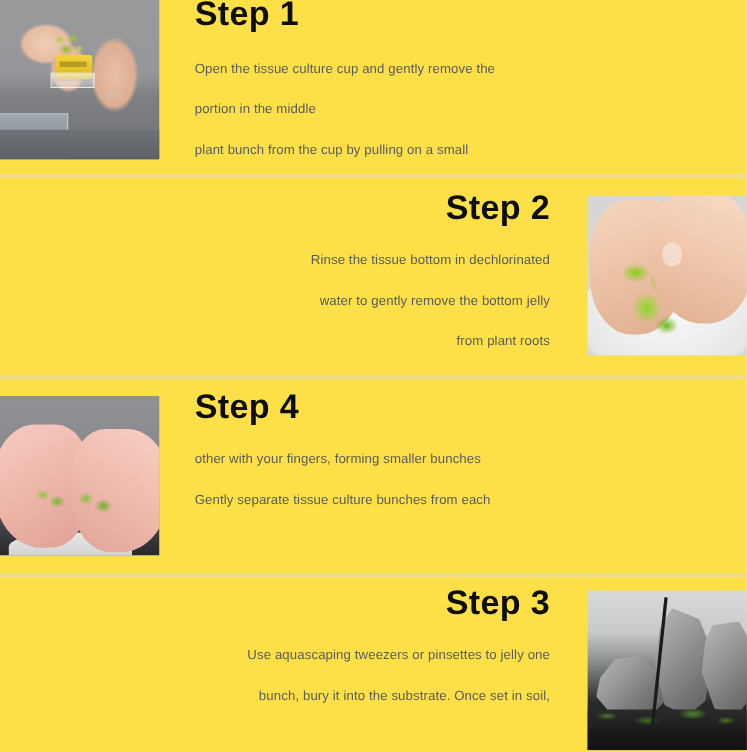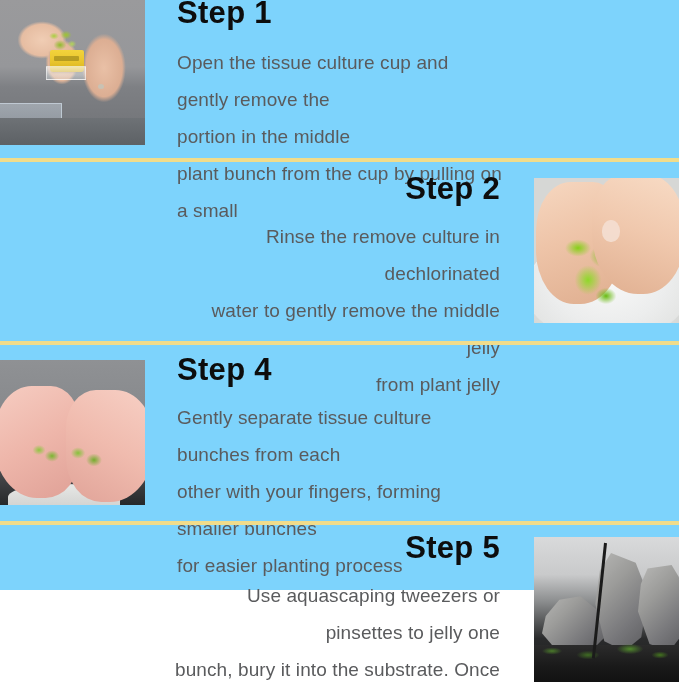--- a/index.html
+++ b/index.html
@@ -6,22 +6,22 @@
   html, body {
     width: 679px;
     height: 684px;
     background: #ffffff;
     font-family: "Liberation Sans", sans-serif;
     overflow: hidden;
   }
   #page {
     position: relative;
     width: 679px;
-    height: 590px;
-    background: #7dd3fc;
+    height: 684px;
+    background: #fde047;
   }
 
   
   .step {
     position: absolute;
     left: 0;
     width: 679px;
   }
   .step-row {
     position: relative;
@@ -202,21 +202,21 @@
 
   .step-title {
     font-size: 31px;
     font-weight: bold;
     color: #0d0d0d;
     letter-spacing: .3px;
     line-height: 34px;
     white-space: nowrap;
   }
   .step-body {
-    font-size: 19px;
+    font-size: 12px;
     color: #5a5b5d;
     line-height: 37px;
     letter-spacing: .1px;
   }
 
   
   .divider {
     position: absolute;
     left: 0;
     width: 679px;
@@ -261,23 +261,23 @@
           <div class="p2-bowl"></div>
           <div class="p2-hand-l"></div>
           <div class="p2-plant"></div>
           <div class="p2-hand-r"></div>
           <div class="p2-nail"></div>
         </div>
       </div>
       <div class="txt right-align" style="top:10px;">
         <div class="step-title">Step 2</div>
         <div class="step-body" style="margin-top:12px;">
-          <div>Rinse the remove culture in dechlorinated</div>
-          <div>water to gently remove the middle jelly</div>
-          <div>from plant jelly</div>
+          <div>Rinse the tissue bottom in dechlorinated</div>
+          <div>water to gently remove the bottom jelly</div>
+          <div>from plant roots</div>
         </div>
       </div>
     </div>
   </div>
 
   <div class="divider" style="top:341px;"></div>
 
   <div class="step" style="top:345px;height:176px;">
     <div class="step-row">
       <div class="photo left p3" style="top:15px;" title="Two hands pulling a tissue culture plant apart into smaller green bunches">
@@ -285,44 +285,43 @@
           <div class="p3-dish"></div>
           <div class="p3-hand-l"></div>
           <div class="p3-hand-r"></div>
           <div class="p3-plant-a"></div>
           <div class="p3-plant-b"></div>
         </div>
       </div>
       <div class="txt left-align" style="top:8px;">
         <div class="step-title">Step 4</div>
         <div class="step-body" style="margin-top:12px;">
+          <div>other with your fingers, forming smaller bunches</div>
           <div>Gently separate tissue culture bunches from each</div>
-          <div>other with your fingers, forming smaller bunches</div>
-          <div>for easier planting process</div>
         </div>
       </div>
     </div>
   </div>
 
   <div class="divider" style="top:521px;"></div>
 
   <div class="step" style="top:525px;height:159px;">
     <div class="step-row">
       <div class="photo right p4" style="top:12px;" title="Aquarium aquascape with grey dragon stone rocks, dark substrate and tweezers planting a small green plant">
         <div class="ph-inner">
           <div class="p4-rockA"></div>
           <div class="p4-rockB"></div>
           <div class="p4-rockC"></div>
           <div class="p4-soil"></div>
           <div class="p4-grass"></div>
           <div class="p4-tweezer"></div>
         </div>
       </div>
       <div class="txt right-align" style="top:6px;">
-        <div class="step-title">Step 5</div>
+        <div class="step-title">Step 3</div>
         <div class="step-body" style="margin-top:12px;">
           <div>Use aquascaping tweezers or pinsettes to jelly one</div>
           <div>bunch, bury it into the substrate. Once set in soil,</div>
 
         </div>
       </div>
     </div>
   </div>
 
 </div>

